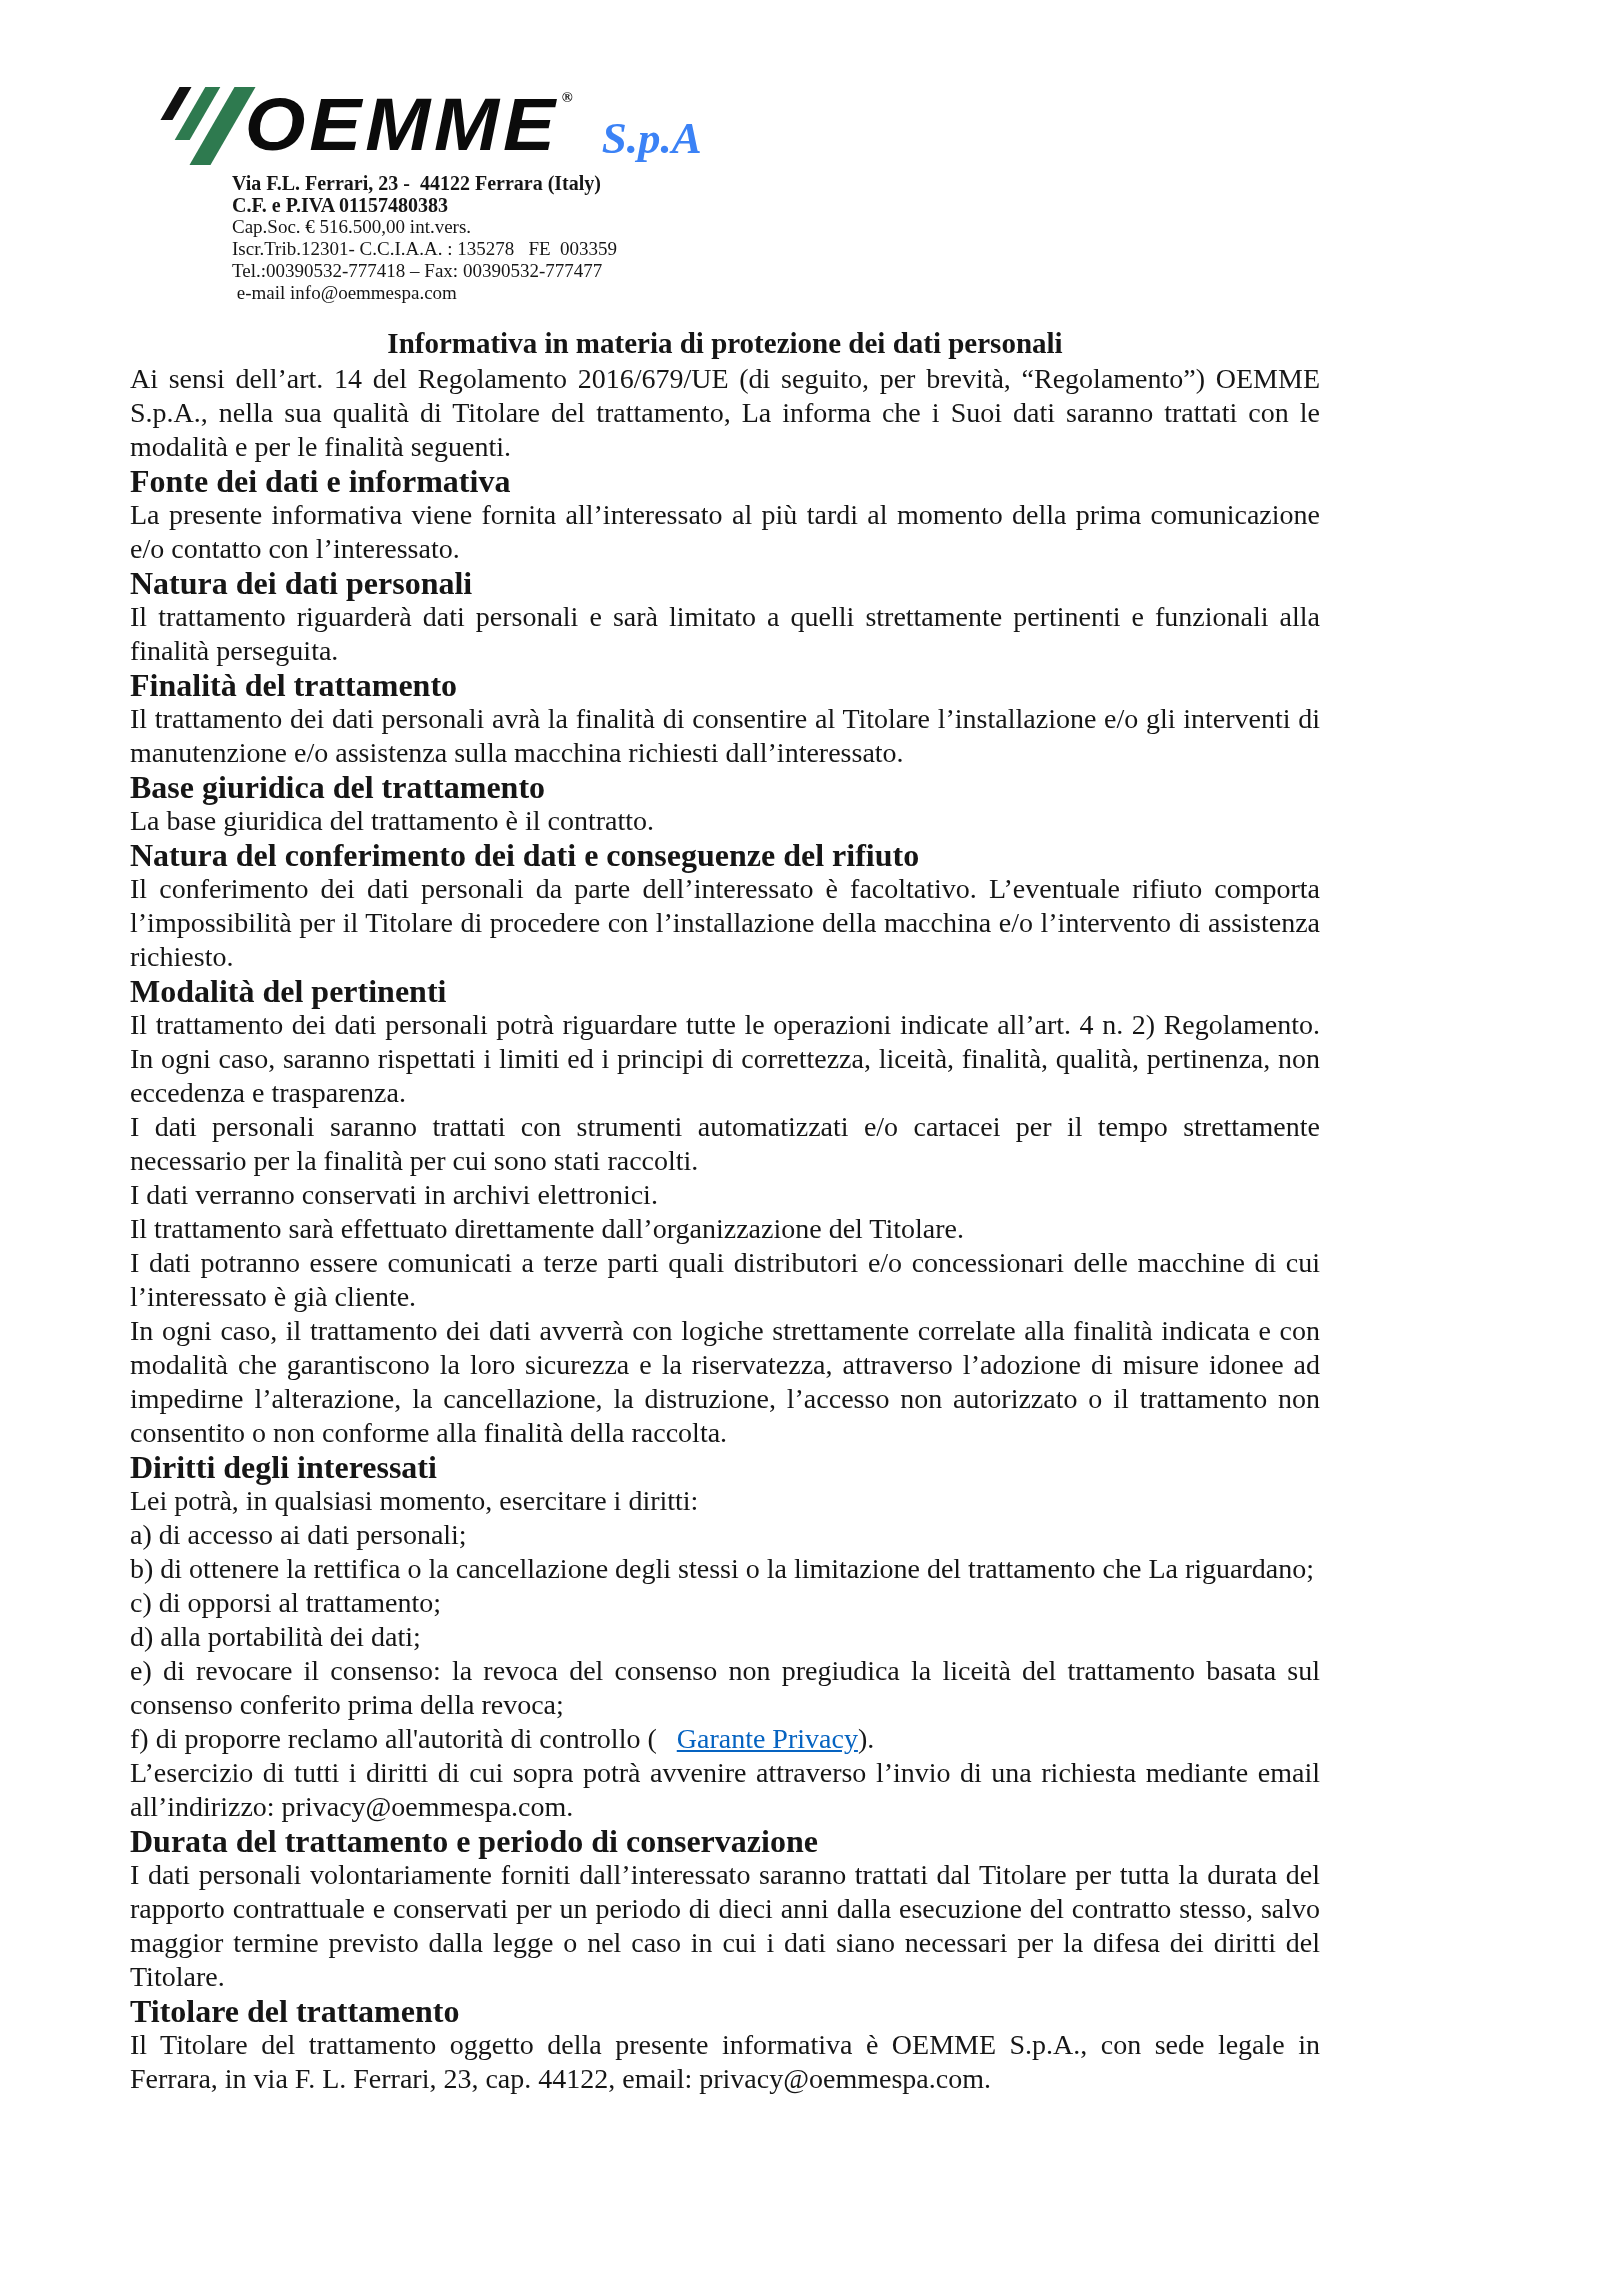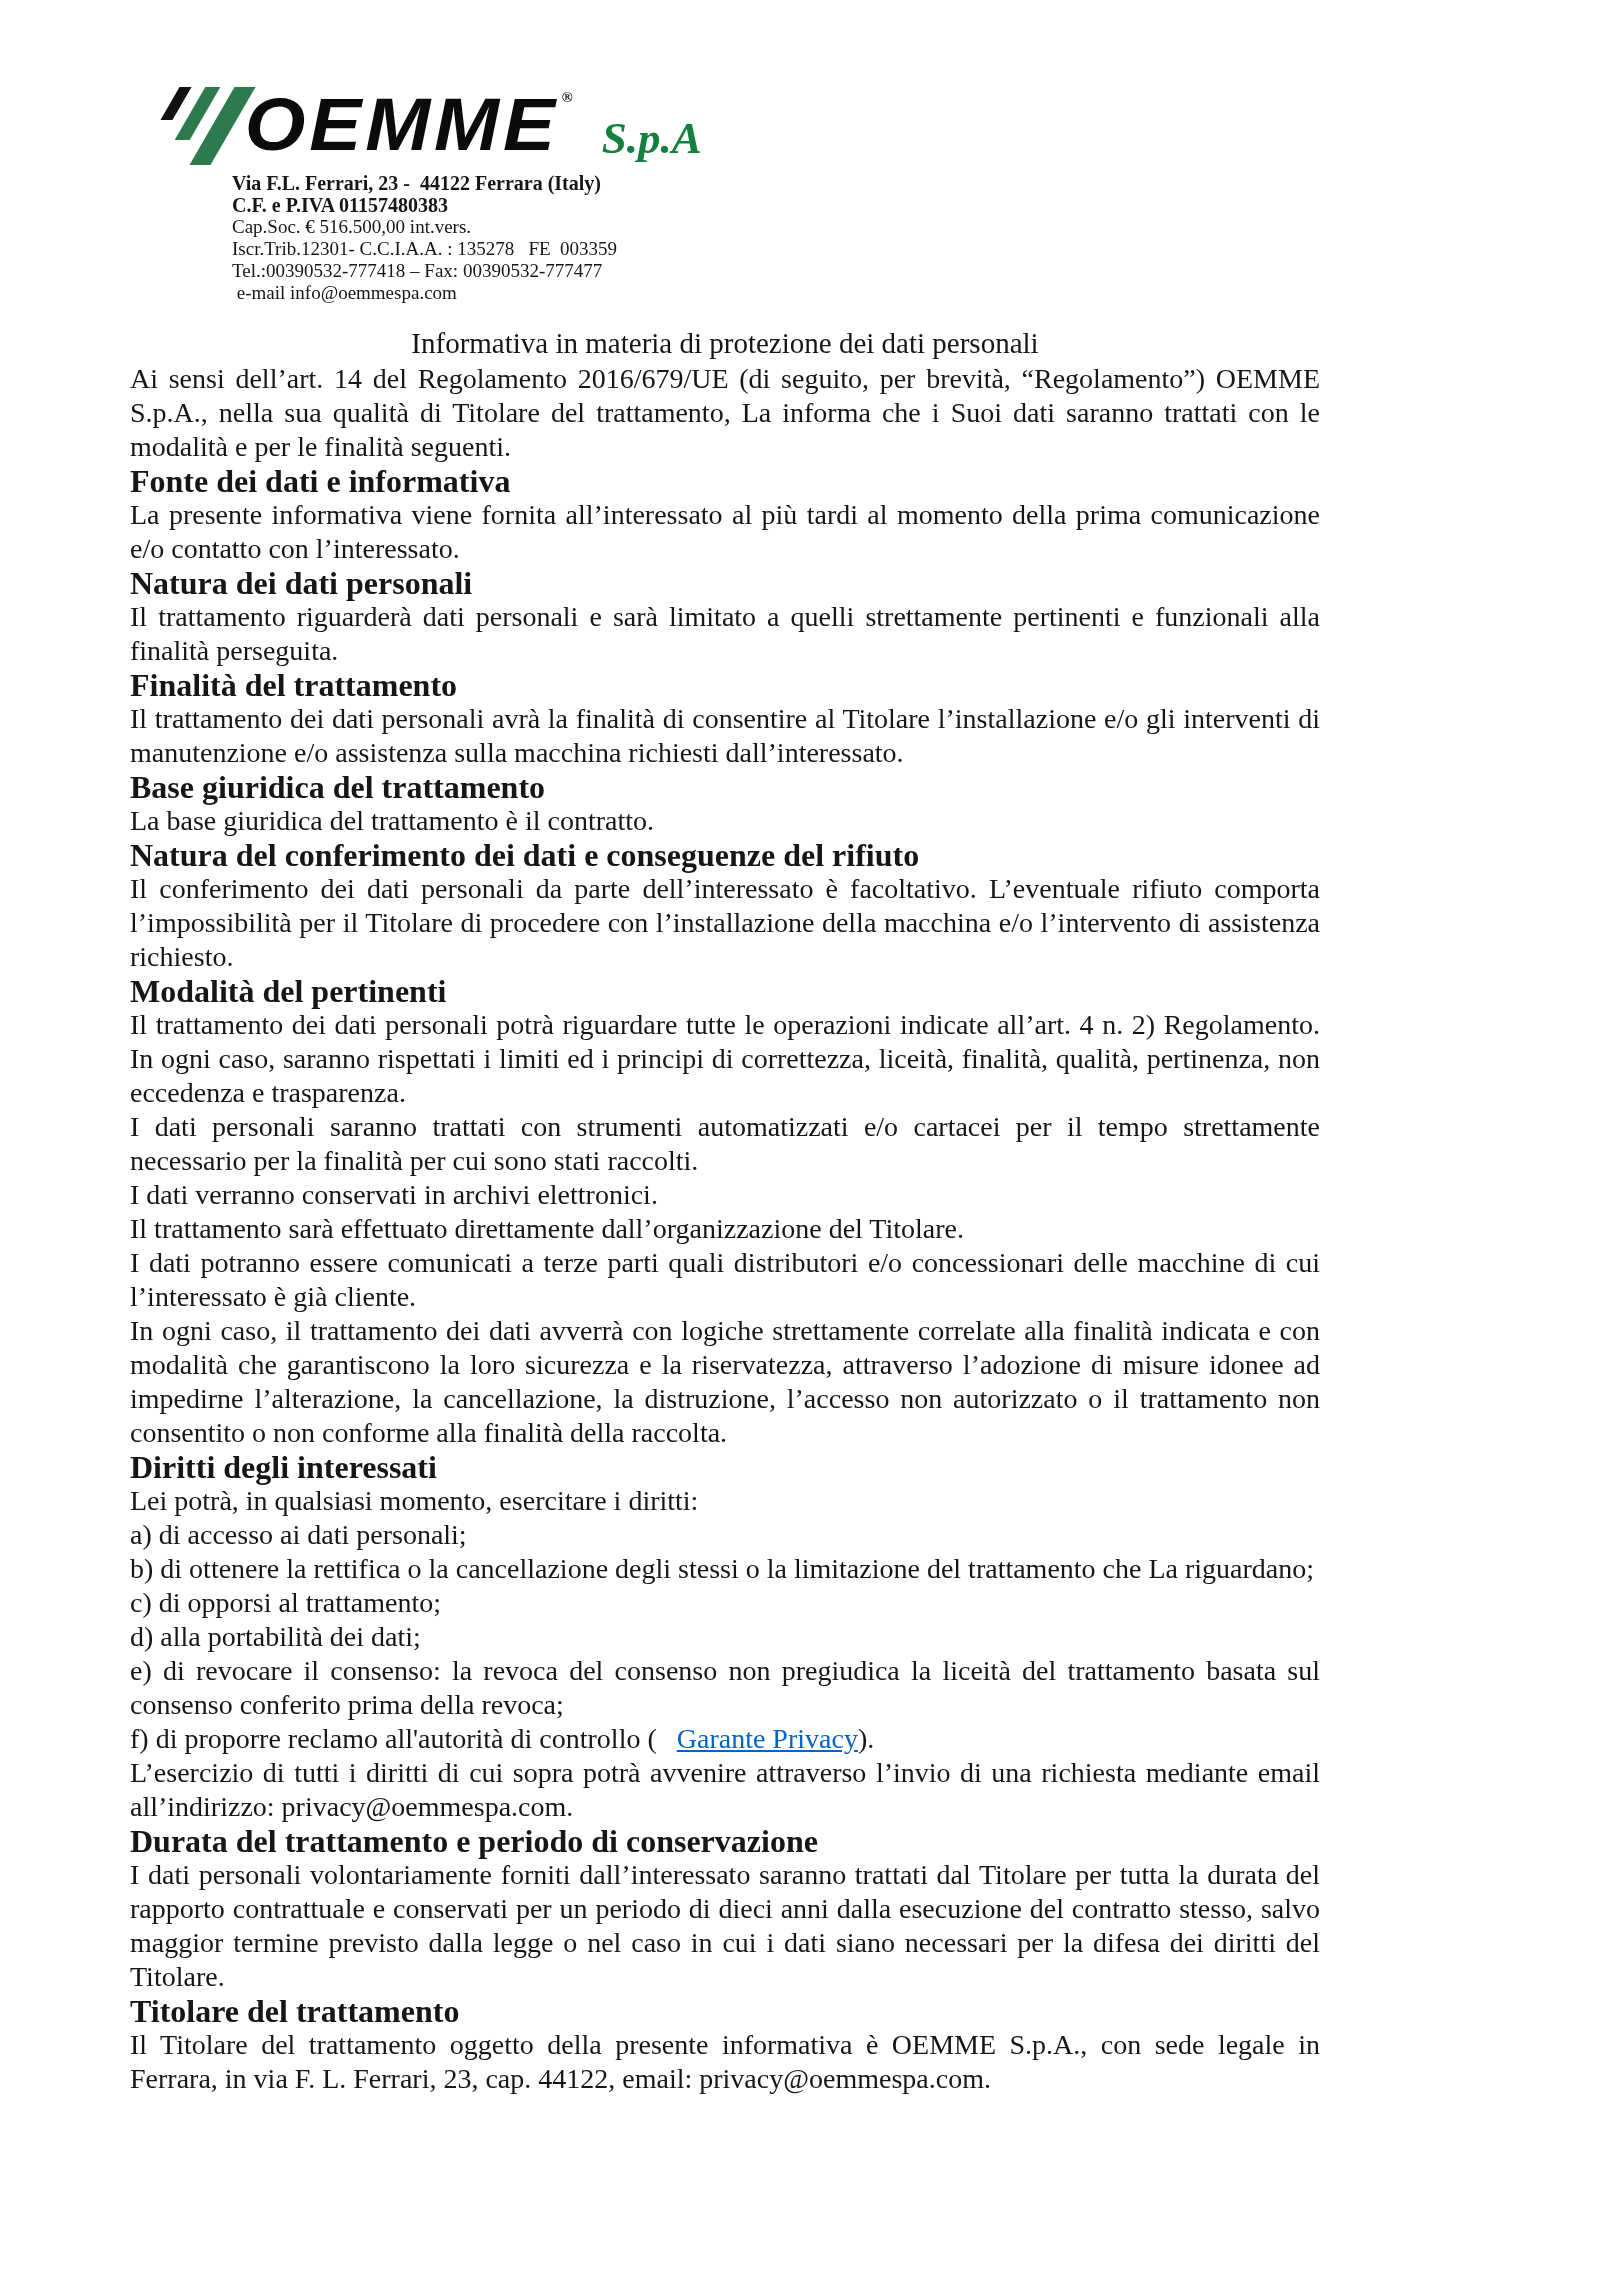--- a/index.html
+++ b/index.html
@@ -41,34 +41,34 @@
     letter-spacing:3.9px;
     color:#0b0b0b;
     transform:scaleY(0.96);
   }
   .reg{font-size:14.7px;font-weight:bold;margin-left:2.9px;margin-top:5.9px;color:#0b0b0b;}
   .spa{
     font-style:italic;font-weight:bold;
     font-size:45px;line-height:45px;
     margin-left:29px;
     position:relative;top:33px;
-    color:#15803d;
+    color:#3b82f6;
   }
   .address{
     margin-left:102px;
     margin-top:3px;
     font-size:19px;line-height:22px;
     white-space:pre-wrap;
   }
   .addr-line.bold{font-weight:bold;font-size:20px;}
 
   
   .title{
     text-align:center;
-    font-size:29px;font-weight:normal;
+    font-size:29px;font-weight:bold;
     line-height:35px;
     margin:0 0 0 0;
   }
   #doc-body{margin-top:1px;}
   .para{
     font-size:28px;line-height:34px;
     text-align:justify;
     margin:0;
   }
   .sec-heading{

